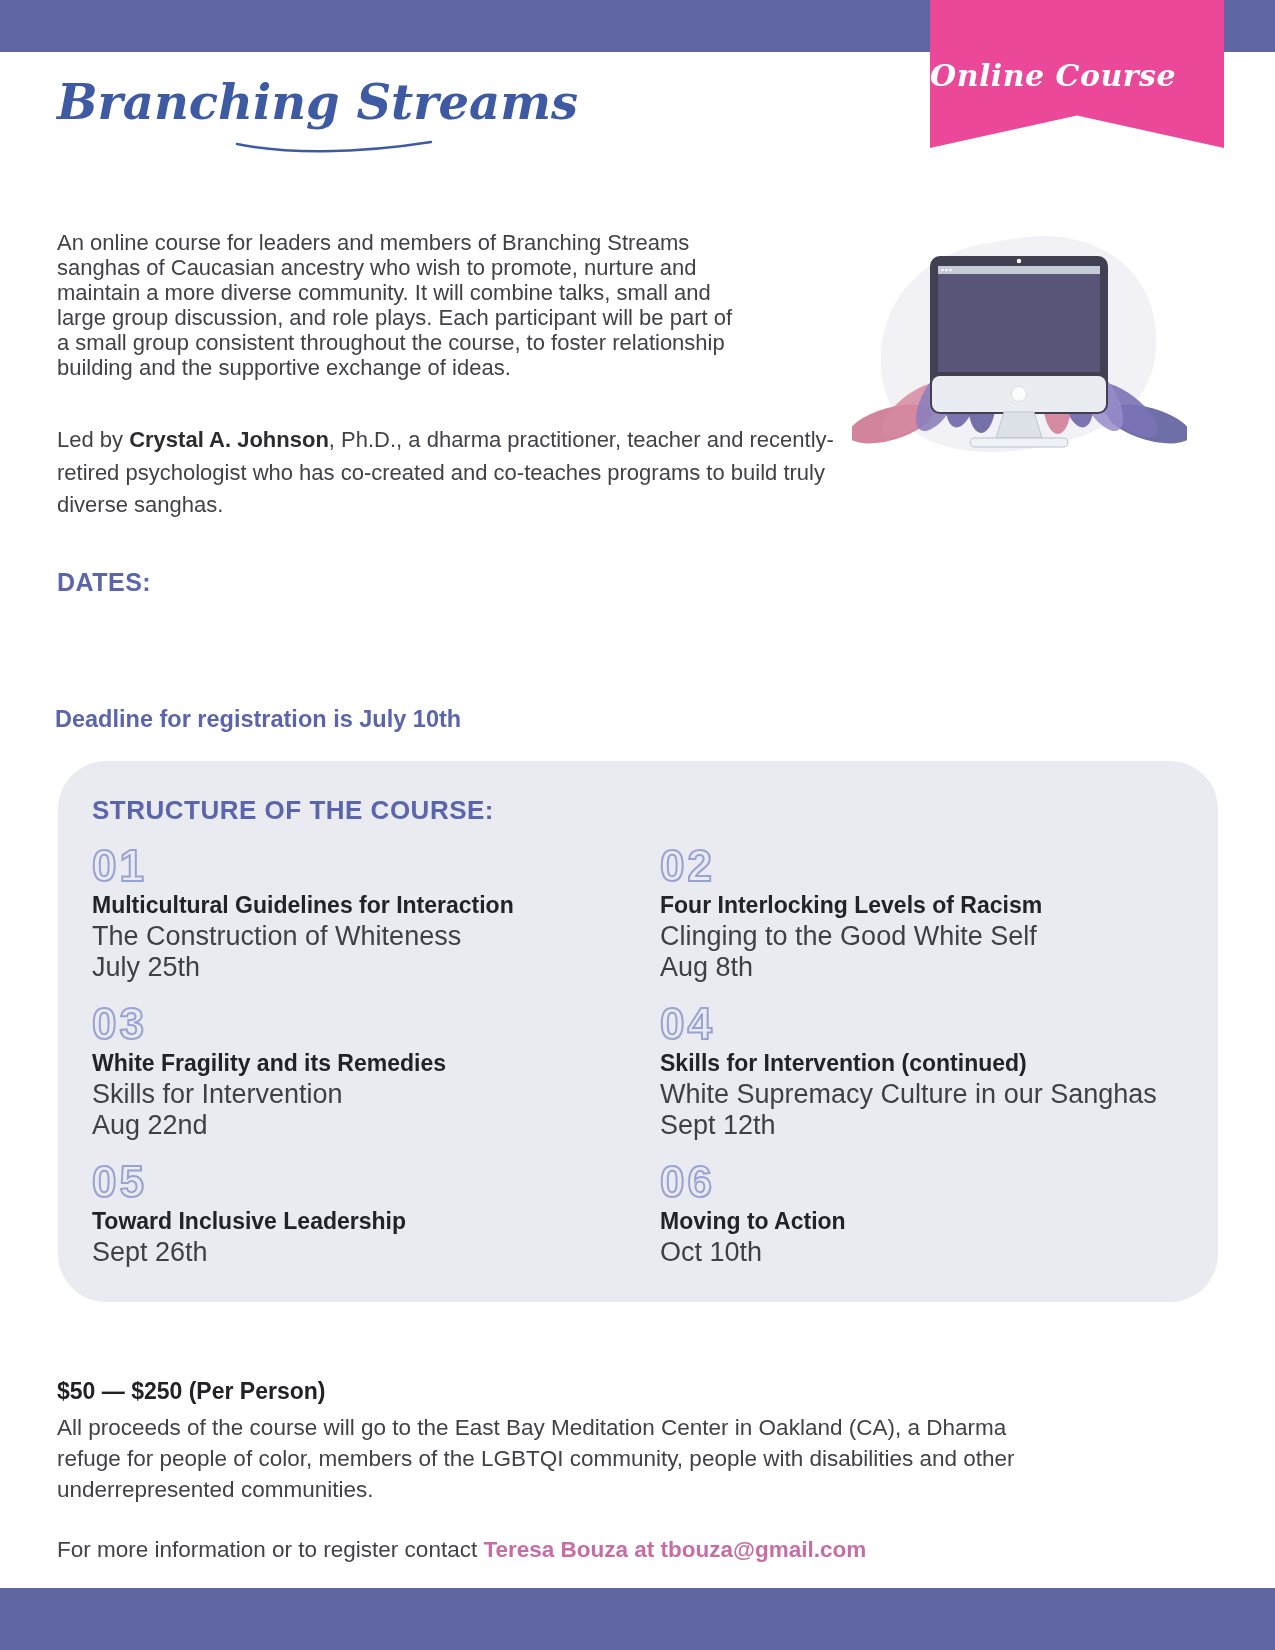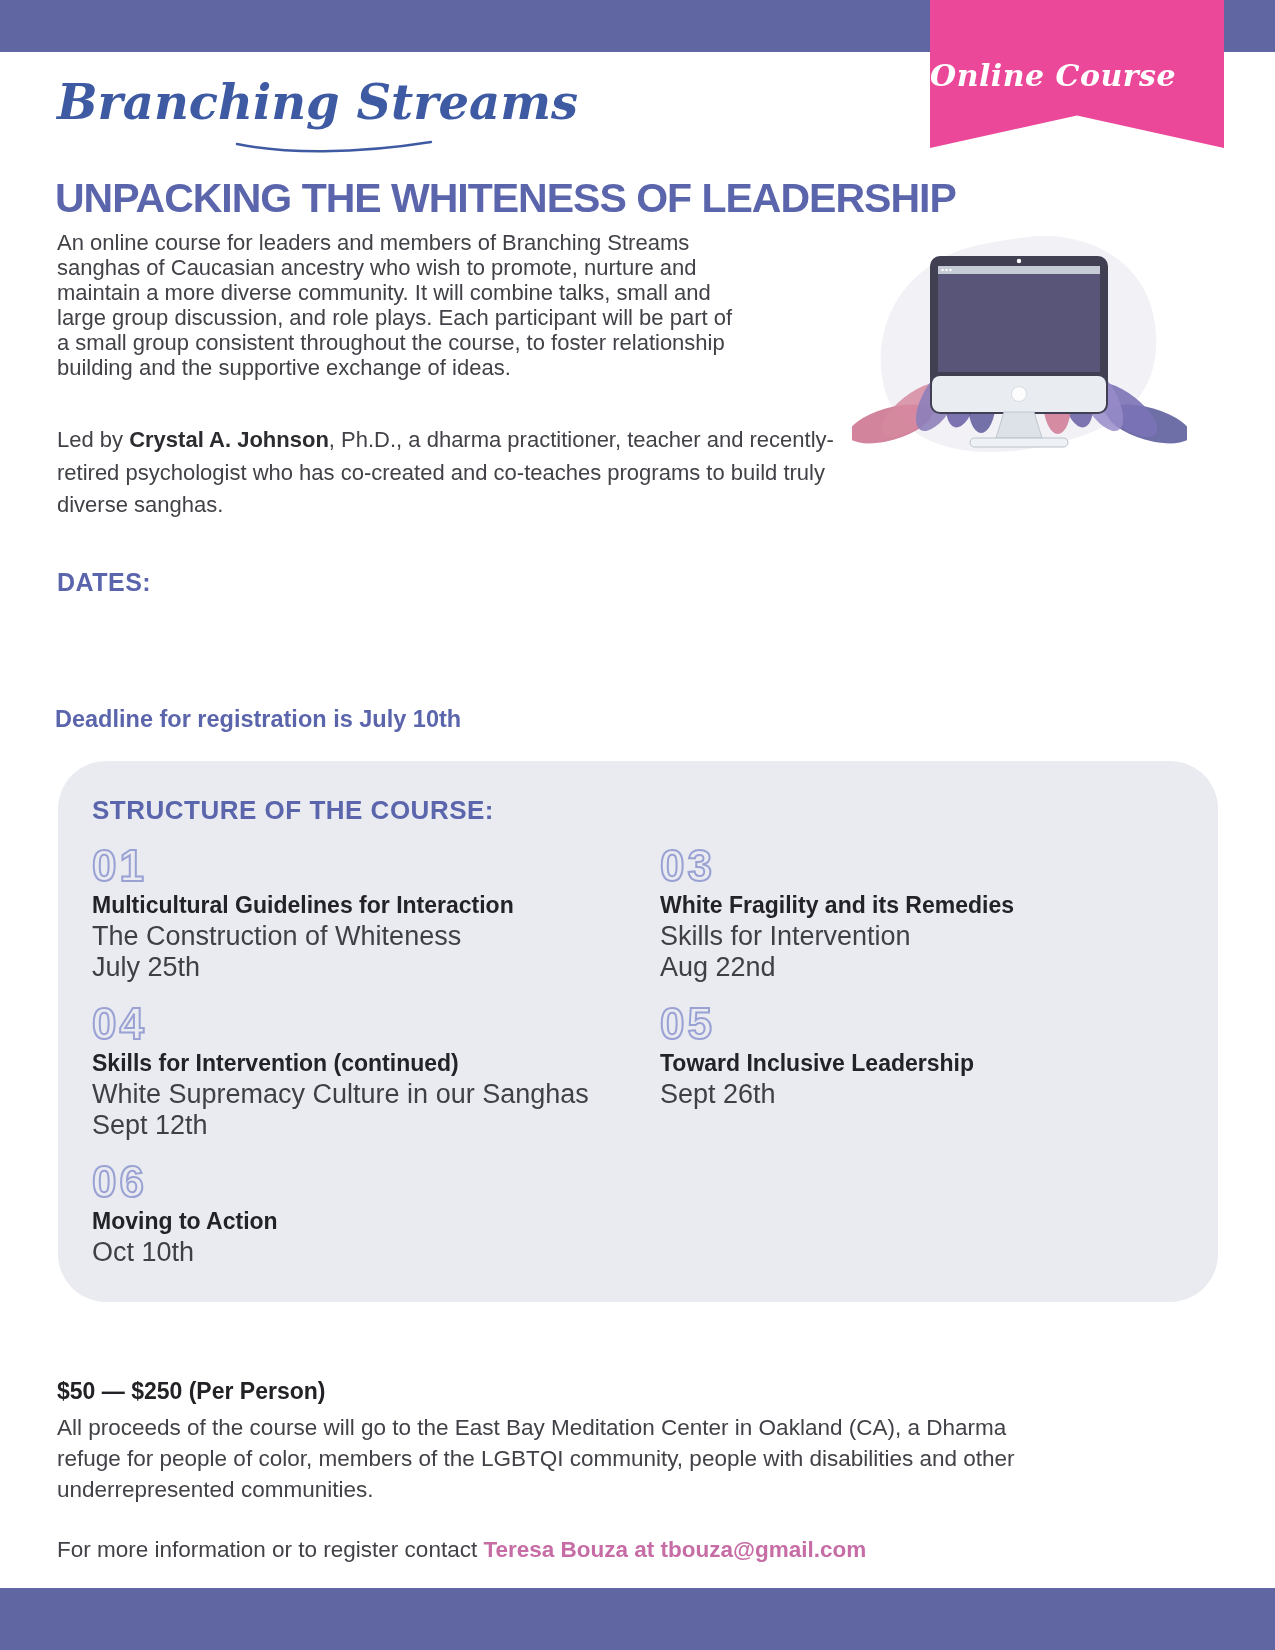--- a/index.html
+++ b/index.html
@@ -197,21 +197,20 @@
 
   <div class="ribbon">
     <span class="ribbon-label">Online Course</span>
   </div>
 
   <div class="logo">Branching Streams</div>
   <svg class="logo-swash" width="200" height="20" viewBox="0 0 200 20">
     <path d="M2 6 C 50 16, 120 16, 196 4" fill="none" stroke="#3e5aa3" stroke-width="2.4" stroke-linecap="round"></path>
   </svg>
 
-  <h1 class="main-title">UNPACKING THE WHITENESS OF LEADERSHIP</h1>
 
   <div class="intro-paragraph">An online course for leaders and members of Branching Streams
 sanghas of Caucasian ancestry who wish to promote, nurture and
 maintain a more diverse community.  It will combine talks, small and
 large group discussion, and role plays. Each participant will be part of
 a small group consistent throughout the course, to foster relationship
 building and the supportive exchange of ideas.</div>
 
   <svg class="illustration" viewBox="0 0 335 240" width="335" height="240">
     <path d="M168 12 C 228 2 284 30 299 80 C 313 128 301 182 240 206 C 178 231 96 236 56 201 C 18 168 20 95 60 55 C 96 20 126 19 168 12 Z" fill="#f1f1f6"></path>
@@ -257,20 +256,26 @@
 
   <div class="sessions-grid">
 
     <div class="session">
       <div class="session-number">01</div>
       <div class="session-title">Multicultural Guidelines for Interaction</div>
       <div class="session-subtitle">The Construction of Whiteness</div>
       <div class="session-date">July 25th</div>
     </div>
 
+    <div class="session">
+      <div class="session-number">02</div>
+      <div class="session-title">Four Interlocking Levels of Racism</div>
+      <div class="session-subtitle">Clinging to the Good White Self</div>
+      <div class="session-date">Aug 8th</div>
+    </div>
 
     <div class="session">
       <div class="session-number">03</div>
       <div class="session-title">White Fragility and its Remedies</div>
       <div class="session-subtitle">Skills for Intervention</div>
       <div class="session-date">Aug 22nd</div>
     </div>
 
     <div class="session">
       <div class="session-number">04</div>

